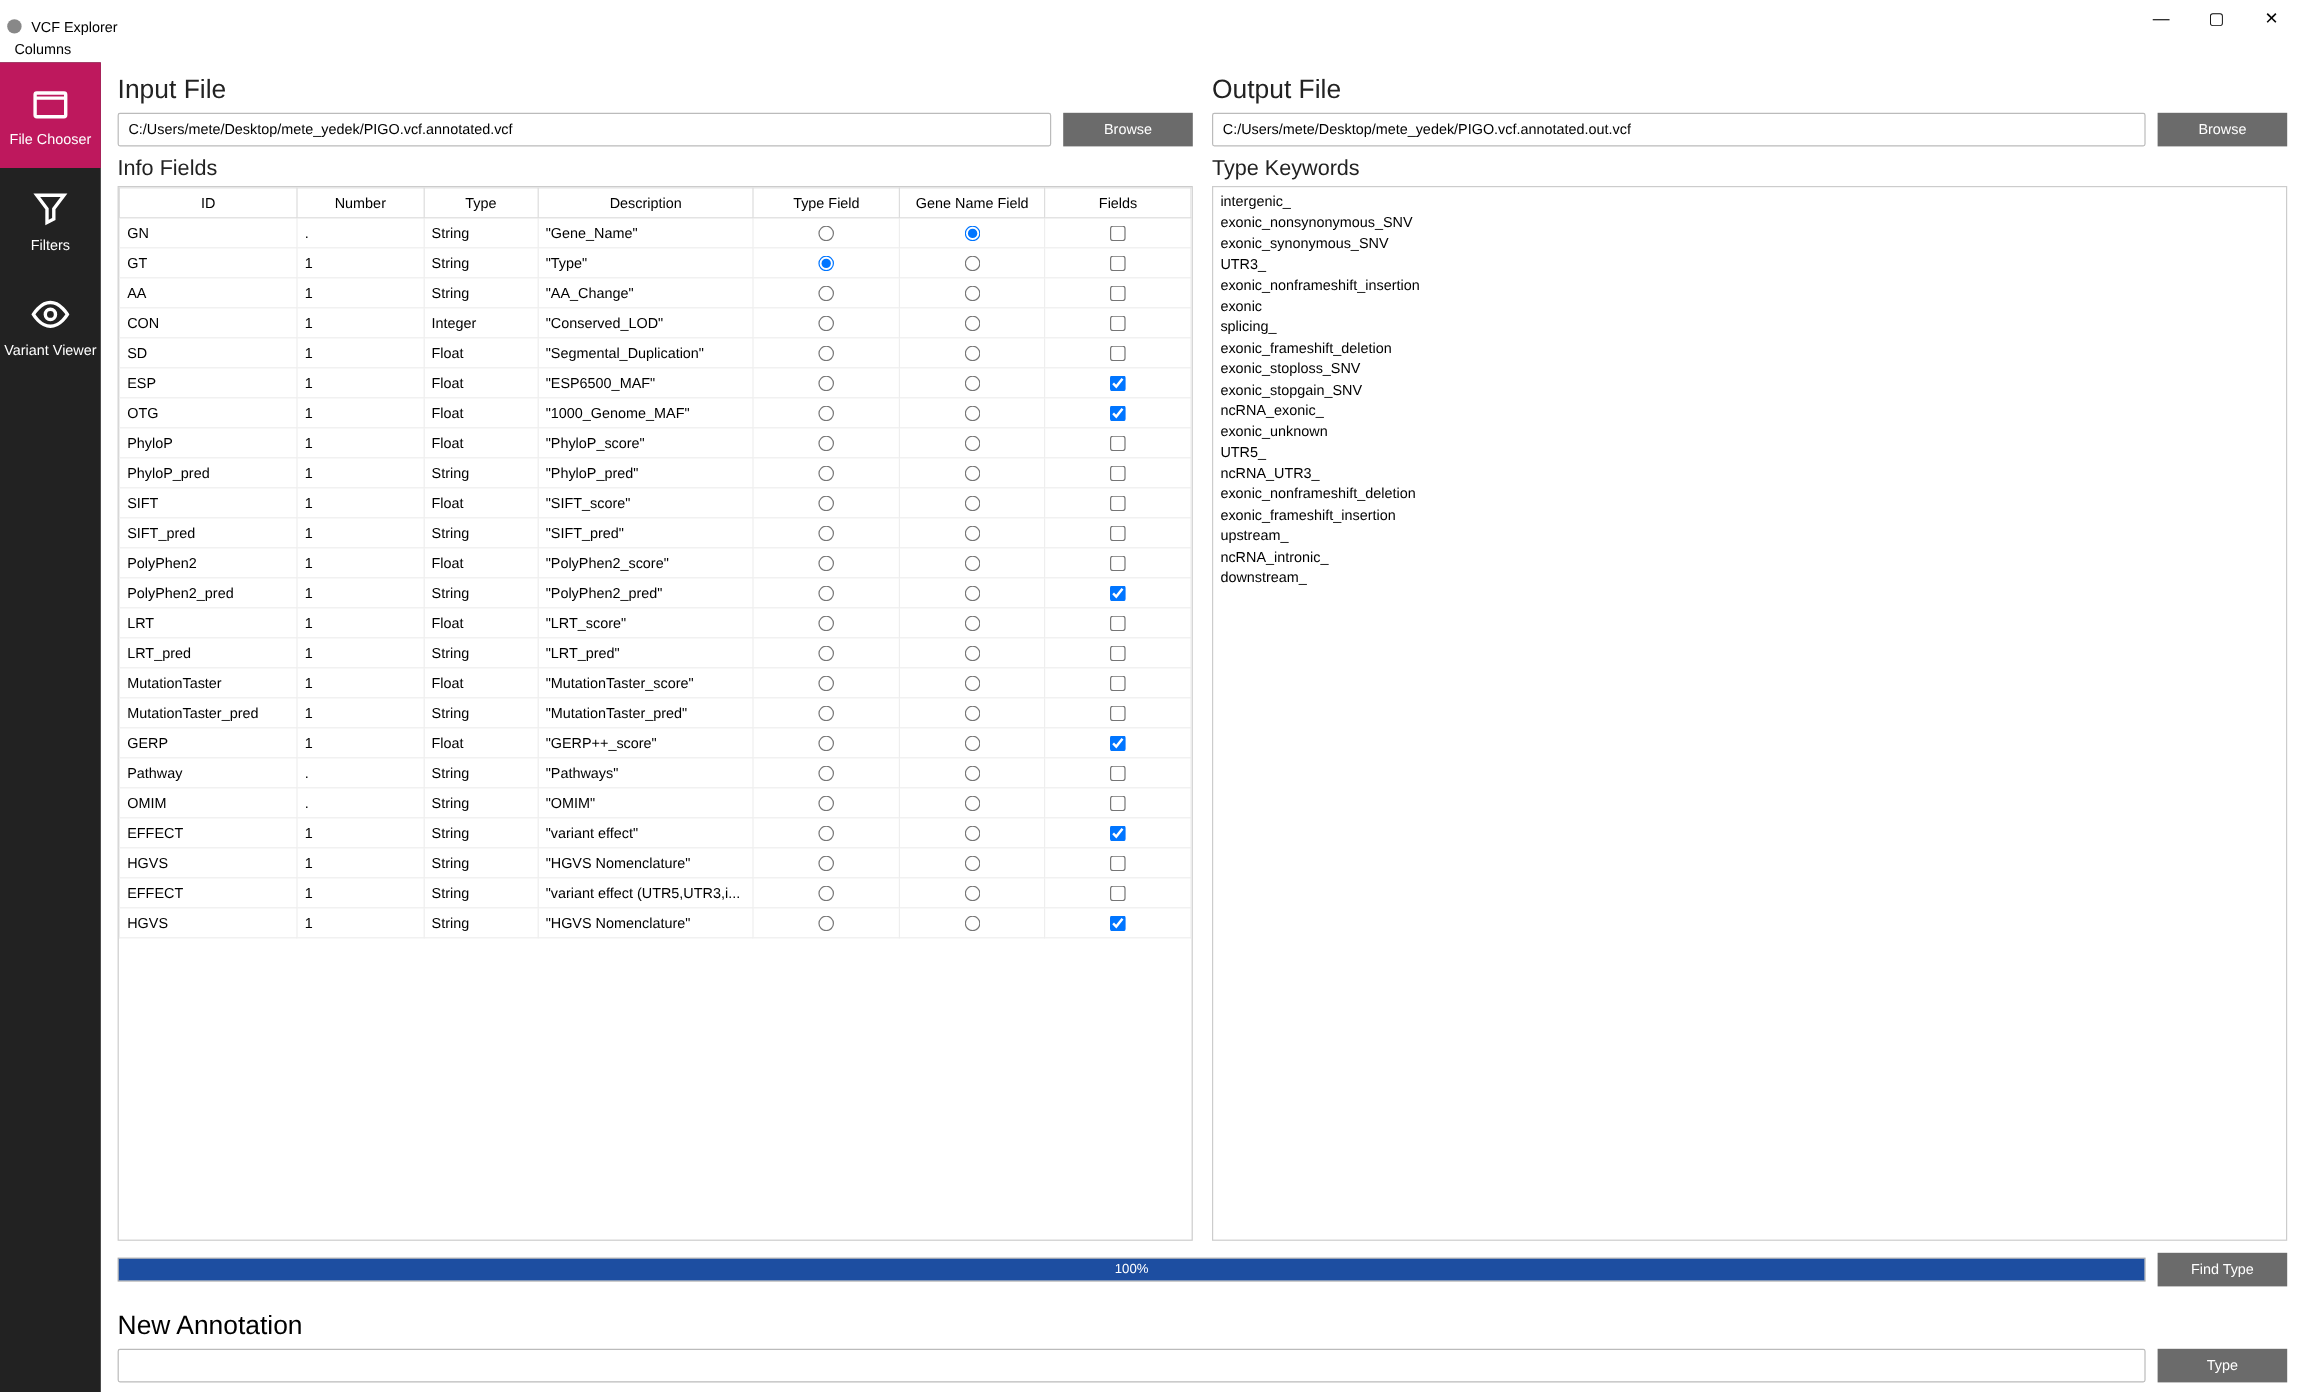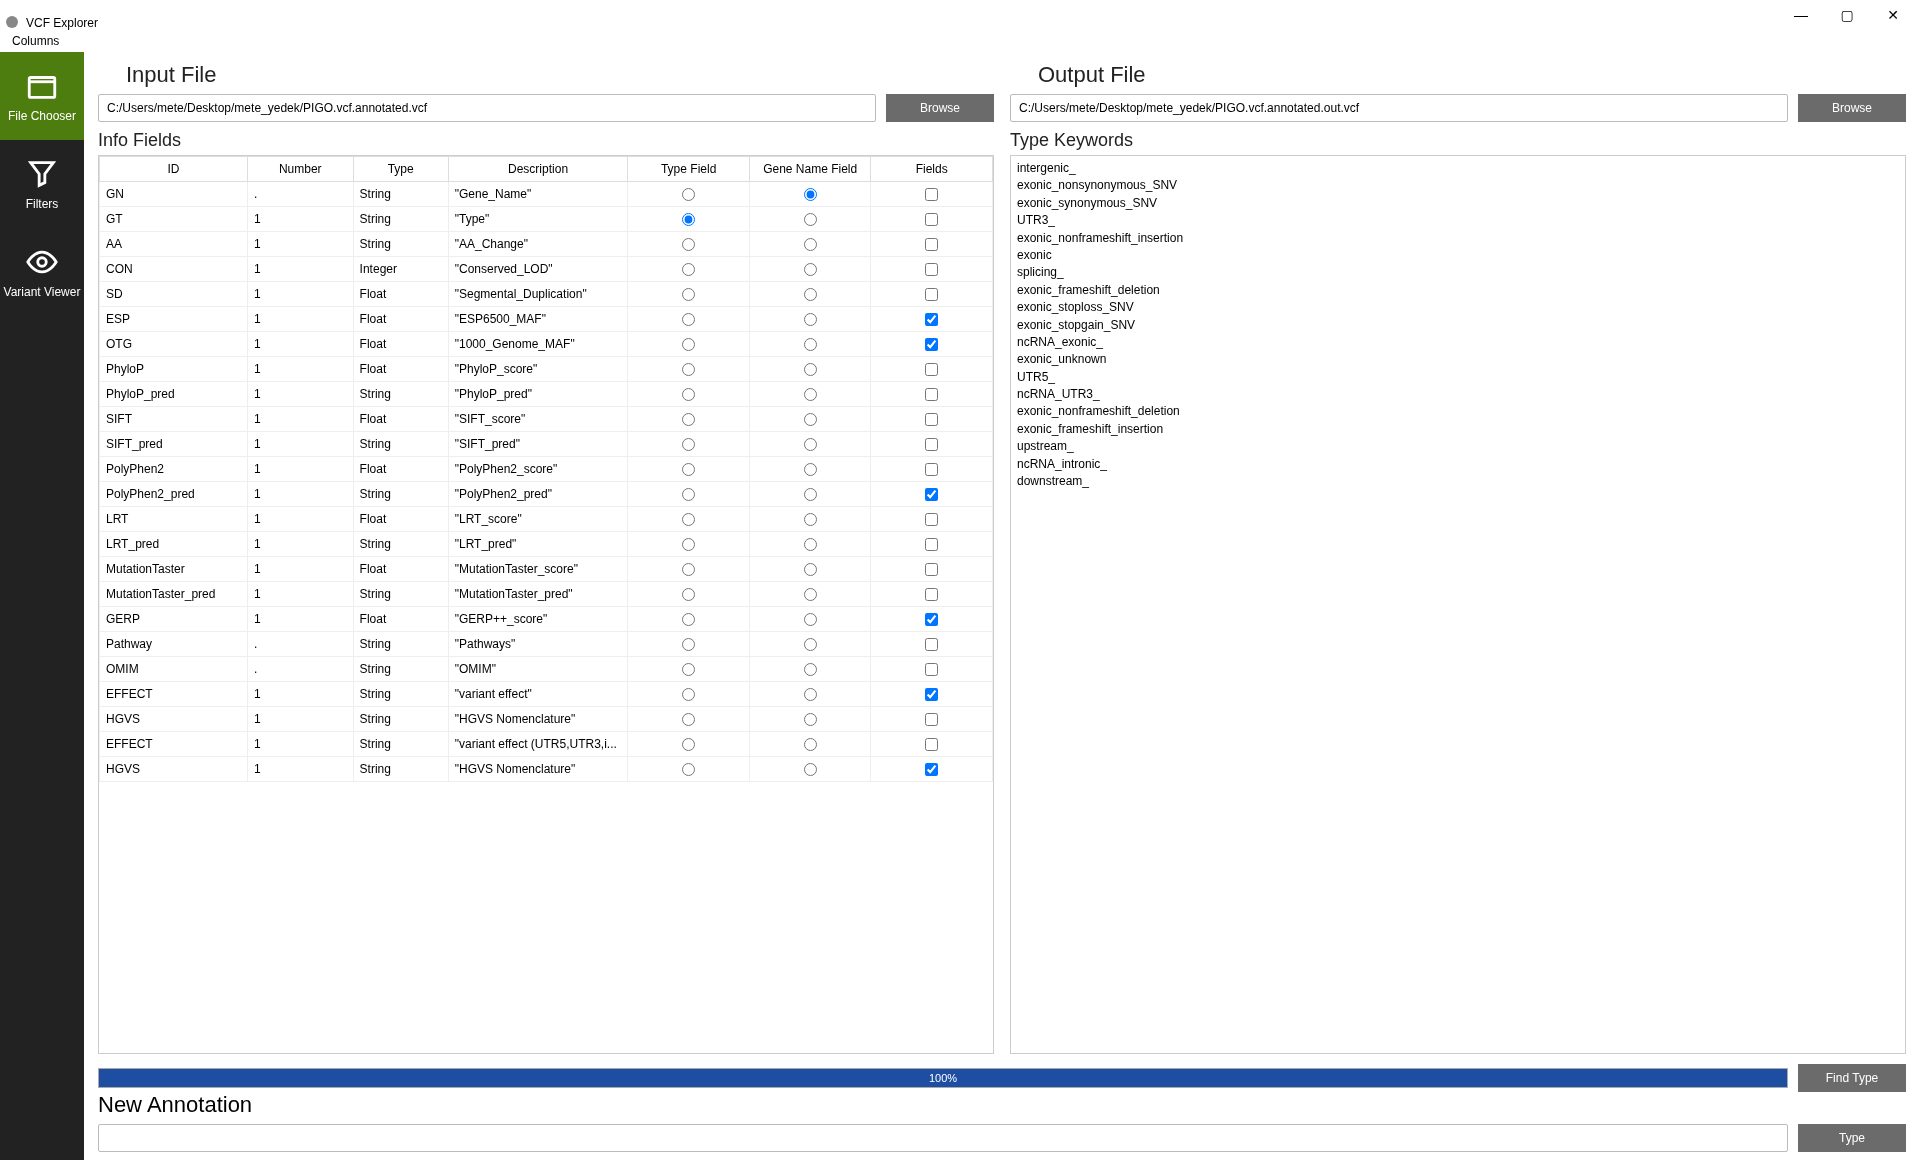--- a/index.html
+++ b/index.html
@@ -11,28 +11,28 @@
 .titlebar .spacer { flex: 1; }
 .titlebar .win-btn { width: 46px; height: 30px; display: flex; align-items: center; justify-content: center; font-size: 14px; color: #000; }
 
 .menubar { height: 22px; padding: 0 6px; font-size: 12px; display: flex; align-items: center; color: #000; }
 .menubar span { padding: 2px 6px; }
 
 .main { display: flex; height: calc(1160px - 30px - 22px); }
 
 .sidebar { width: 84px; background: #222; color: #fff; display: flex; flex-direction: column; }
 .sidebar .item { height: 88px; display: flex; flex-direction: column; align-items: center; justify-content: center; font-size: 12px; gap: 6px; }
-.sidebar .item.active { background: #4d7c0f; }
+.sidebar .item.active { background: #be185d; }
 .sidebar .item svg { width: 34px; height: 34px; stroke: #fff; fill: none; stroke-width: 2; }
 
 .content { flex: 1; display: flex; flex-direction: column; padding: 10px 14px 8px 14px; }
 
 .top-forms { display: flex; gap: 16px; }
 .form-col { flex: 1; display: flex; flex-direction: column; }
-.section-title { font-size: 22px; font-weight: 400; color: #222; margin-bottom: 6px; margin-left: 28px; }
+.section-title { font-size: 22px; font-weight: 400; color: #222; margin-bottom: 6px; }
 .input-row { display: flex; gap: 10px; align-items: center; }
 .text-input { flex: 1; height: 28px; border: 1px solid #bbb; border-radius: 2px; padding: 0 8px; font-size: 12px; }
 .btn { width: 108px; height: 28px; background: #6b6b6b; color: #fff; border: none; font-size: 12px; cursor: pointer; }
 
 .middle { display: flex; gap: 16px; margin-top: 8px; flex: 1; min-height: 0; }
 .left-panel, .right-panel { flex: 1; display: flex; flex-direction: column; min-height: 0; }
 .panel-title { font-size: 18px; font-weight: 400; color: #222; margin-bottom: 4px; }
 
 .table-wrap { border: 1px solid #ccc; flex: 1; overflow: auto; }
 .info-table { width: 100%; border-collapse: collapse; font-size: 12px; }
@@ -42,21 +42,21 @@
 .info-table td input[type=radio], .info-table td input[type=checkbox] { margin: 0 auto; display: block; }
 
 .list-wrap { border: 1px solid #ccc; flex: 1; overflow: auto; padding: 4px 6px; font-size: 12px; line-height: 1.45; }
 .list-wrap div { white-space: nowrap; }
 
 .progress-row { display: flex; gap: 10px; align-items: center; margin-top: 10px; }
 .progress { flex: 1; height: 20px; background: #e4e4e4; position: relative; border: 1px solid #aaa; }
 .progress .bar { height: 100%; background: #1d4ea1; }
 .progress .label { position: absolute; left: 50%; top: 50%; transform: translate(-50%, -50%); font-size: 11px; color: #fff; }
 
-.new-annotation-title { font-size: 22px; font-weight: 400; margin-top: 0; margin-bottom: 6px; }
+.new-annotation-title { font-size: 22px; font-weight: 400; margin-top: 20px; margin-bottom: 6px; }
 .annotation-row { display: flex; gap: 10px; align-items: center; }
 </style>
 </head>
 <body>
 
 <div class="titlebar">
   <span class="app-icon">
     <svg viewBox="0 0 16 16">
         <circle cx="8" cy="8" r="6" fill="#888"></circle>
       </svg>

